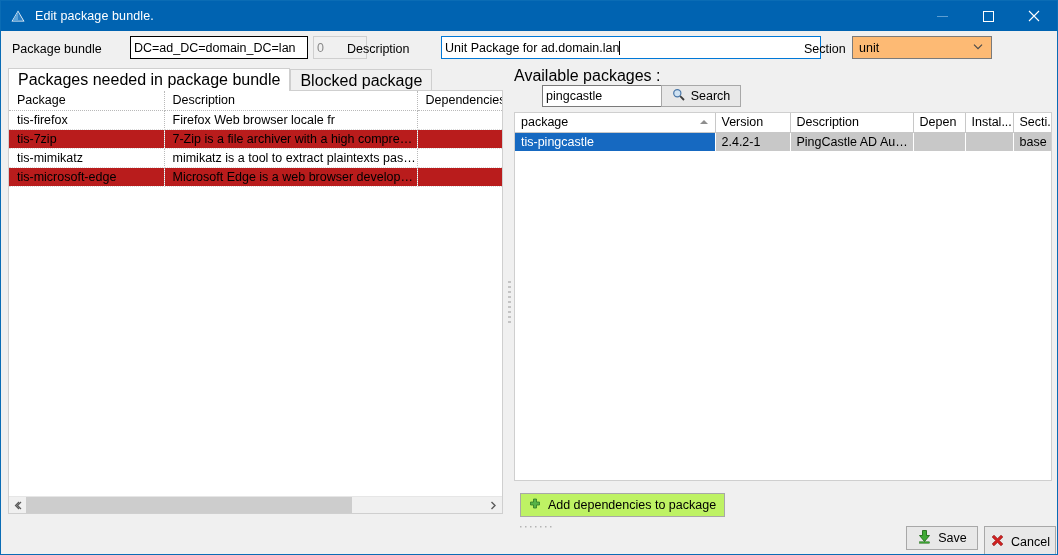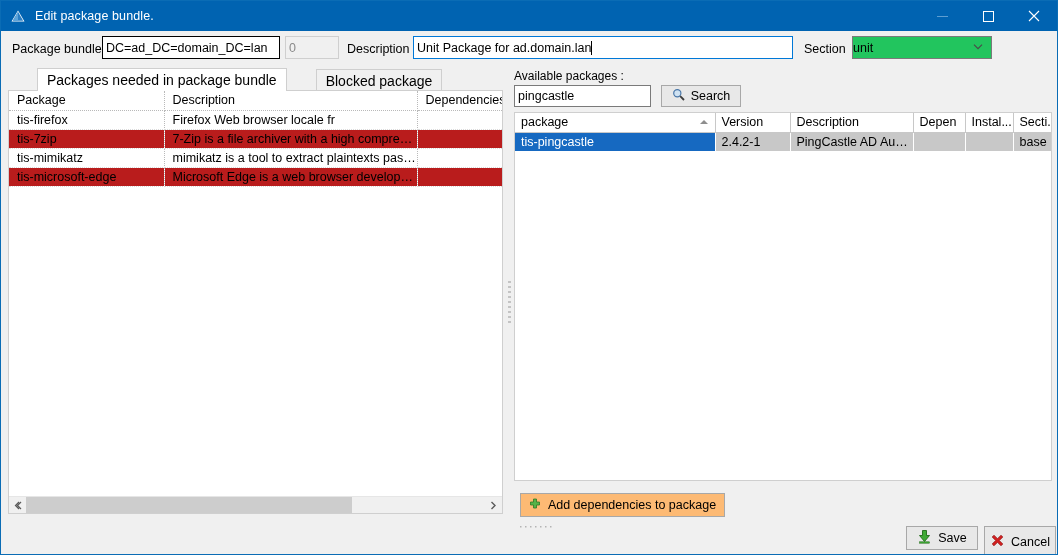--- a/index.html
+++ b/index.html
@@ -62,60 +62,61 @@
     background: #ffffff;
     border: 1px solid #7a7a7a;
     font-family: "Liberation Sans", sans-serif;
     font-size: 12.5px;
     color: #000;
     padding: 0 3px;
     display: flex; align-items: center;
     line-height: 16px;
     overflow: hidden;
     white-space: nowrap;
+    margin-left: 28px;
   }
   .tb.black { border: 1px solid #000; }
   .tb.focused { border: 1px solid #0078d7; }
   .tb.disabled { background: #f0f0f0; border: 1px solid #cfcfcf; color: #8a8a8a; }
   .caret {
     display: inline-block;
     width: 1px; height: 14px;
     background: #000;
     margin-left: 0px;
   }
   .combo {
     position: absolute;
-    background: #22c55e;
+    background: #fdba74;
     border: 1px solid #7a7a7a;
     font-size: 12.5px;
     display: flex; align-items: center;
+    padding-left: 6px;
     white-space: nowrap;
   }
   .combo .chev {
     position: absolute; right: 8px; top: 50%;
     transform: translateY(-60%);
   }
 
   
   #tabs {
     position: absolute; left: 7px; top: 67px;
     height: 23px;
     display: flex; align-items: flex-end;
   }
   .tab {
     height: 22px;
     padding: 0 9px;
-    font-size: 14px;
+    font-size: 16px;
     display: flex; align-items: center;
     border: 1px solid #cfcfcf;
     border-bottom: none;
     background: #f0f0f0;
     color: #000;
     line-height: 16px;
-    margin-left: 29px;
   }
   .tab.active {
     background: #ffffff;
     border-color: #cfcfcf;
     height: 23px;
     position: relative; z-index: 3;
   }
 
   
   #left-panel {
@@ -185,21 +186,21 @@
   }
   #splitter .grip {
     width: 3px; height: 42px;
     display: flex; flex-direction: column; justify-content: space-between;
   }
   #splitter .grip i {
     display: block; width: 3px; height: 2px; background: #c4c4c4;
   }
 
   
-  #avail-label { position: absolute; left: 513px; top: 67px; font-size: 12px; }
+  #avail-label { position: absolute; left: 513px; top: 67px; font-size: 16px; }
   #search-box {
     position: absolute; left: 513px; top: 84px;
     width: 137px; height: 22px;
   }
   #search-btn {
     position: absolute; left: 660px; top: 84px;
     width: 80px; height: 22px;
     background: #e8e8e8;
     border: 1px solid #a8a8a8;
     display: flex; align-items: center; justify-content: center;
@@ -249,21 +250,21 @@
     width: 0; height: 0;
     border-left: 4px solid transparent;
     border-right: 4px solid transparent;
     border-bottom: 4px solid #8e8e8e;
   }
 
   
   #add-dep-btn {
     position: absolute; left: 519px; top: 492px;
     width: 205px; height: 24px;
-    background: #fdba74;
+    background: #bef264;
     border: 1px solid #a8a8a8;
     display: flex; align-items: center; justify-content: center;
     gap: 7px;
     font-size: 12.5px;
   }
   #resize-dots-left {
     position: absolute; left: 519px; top: 518px;
     width: 36px; height: 5px;
   }
   #save-btn {

